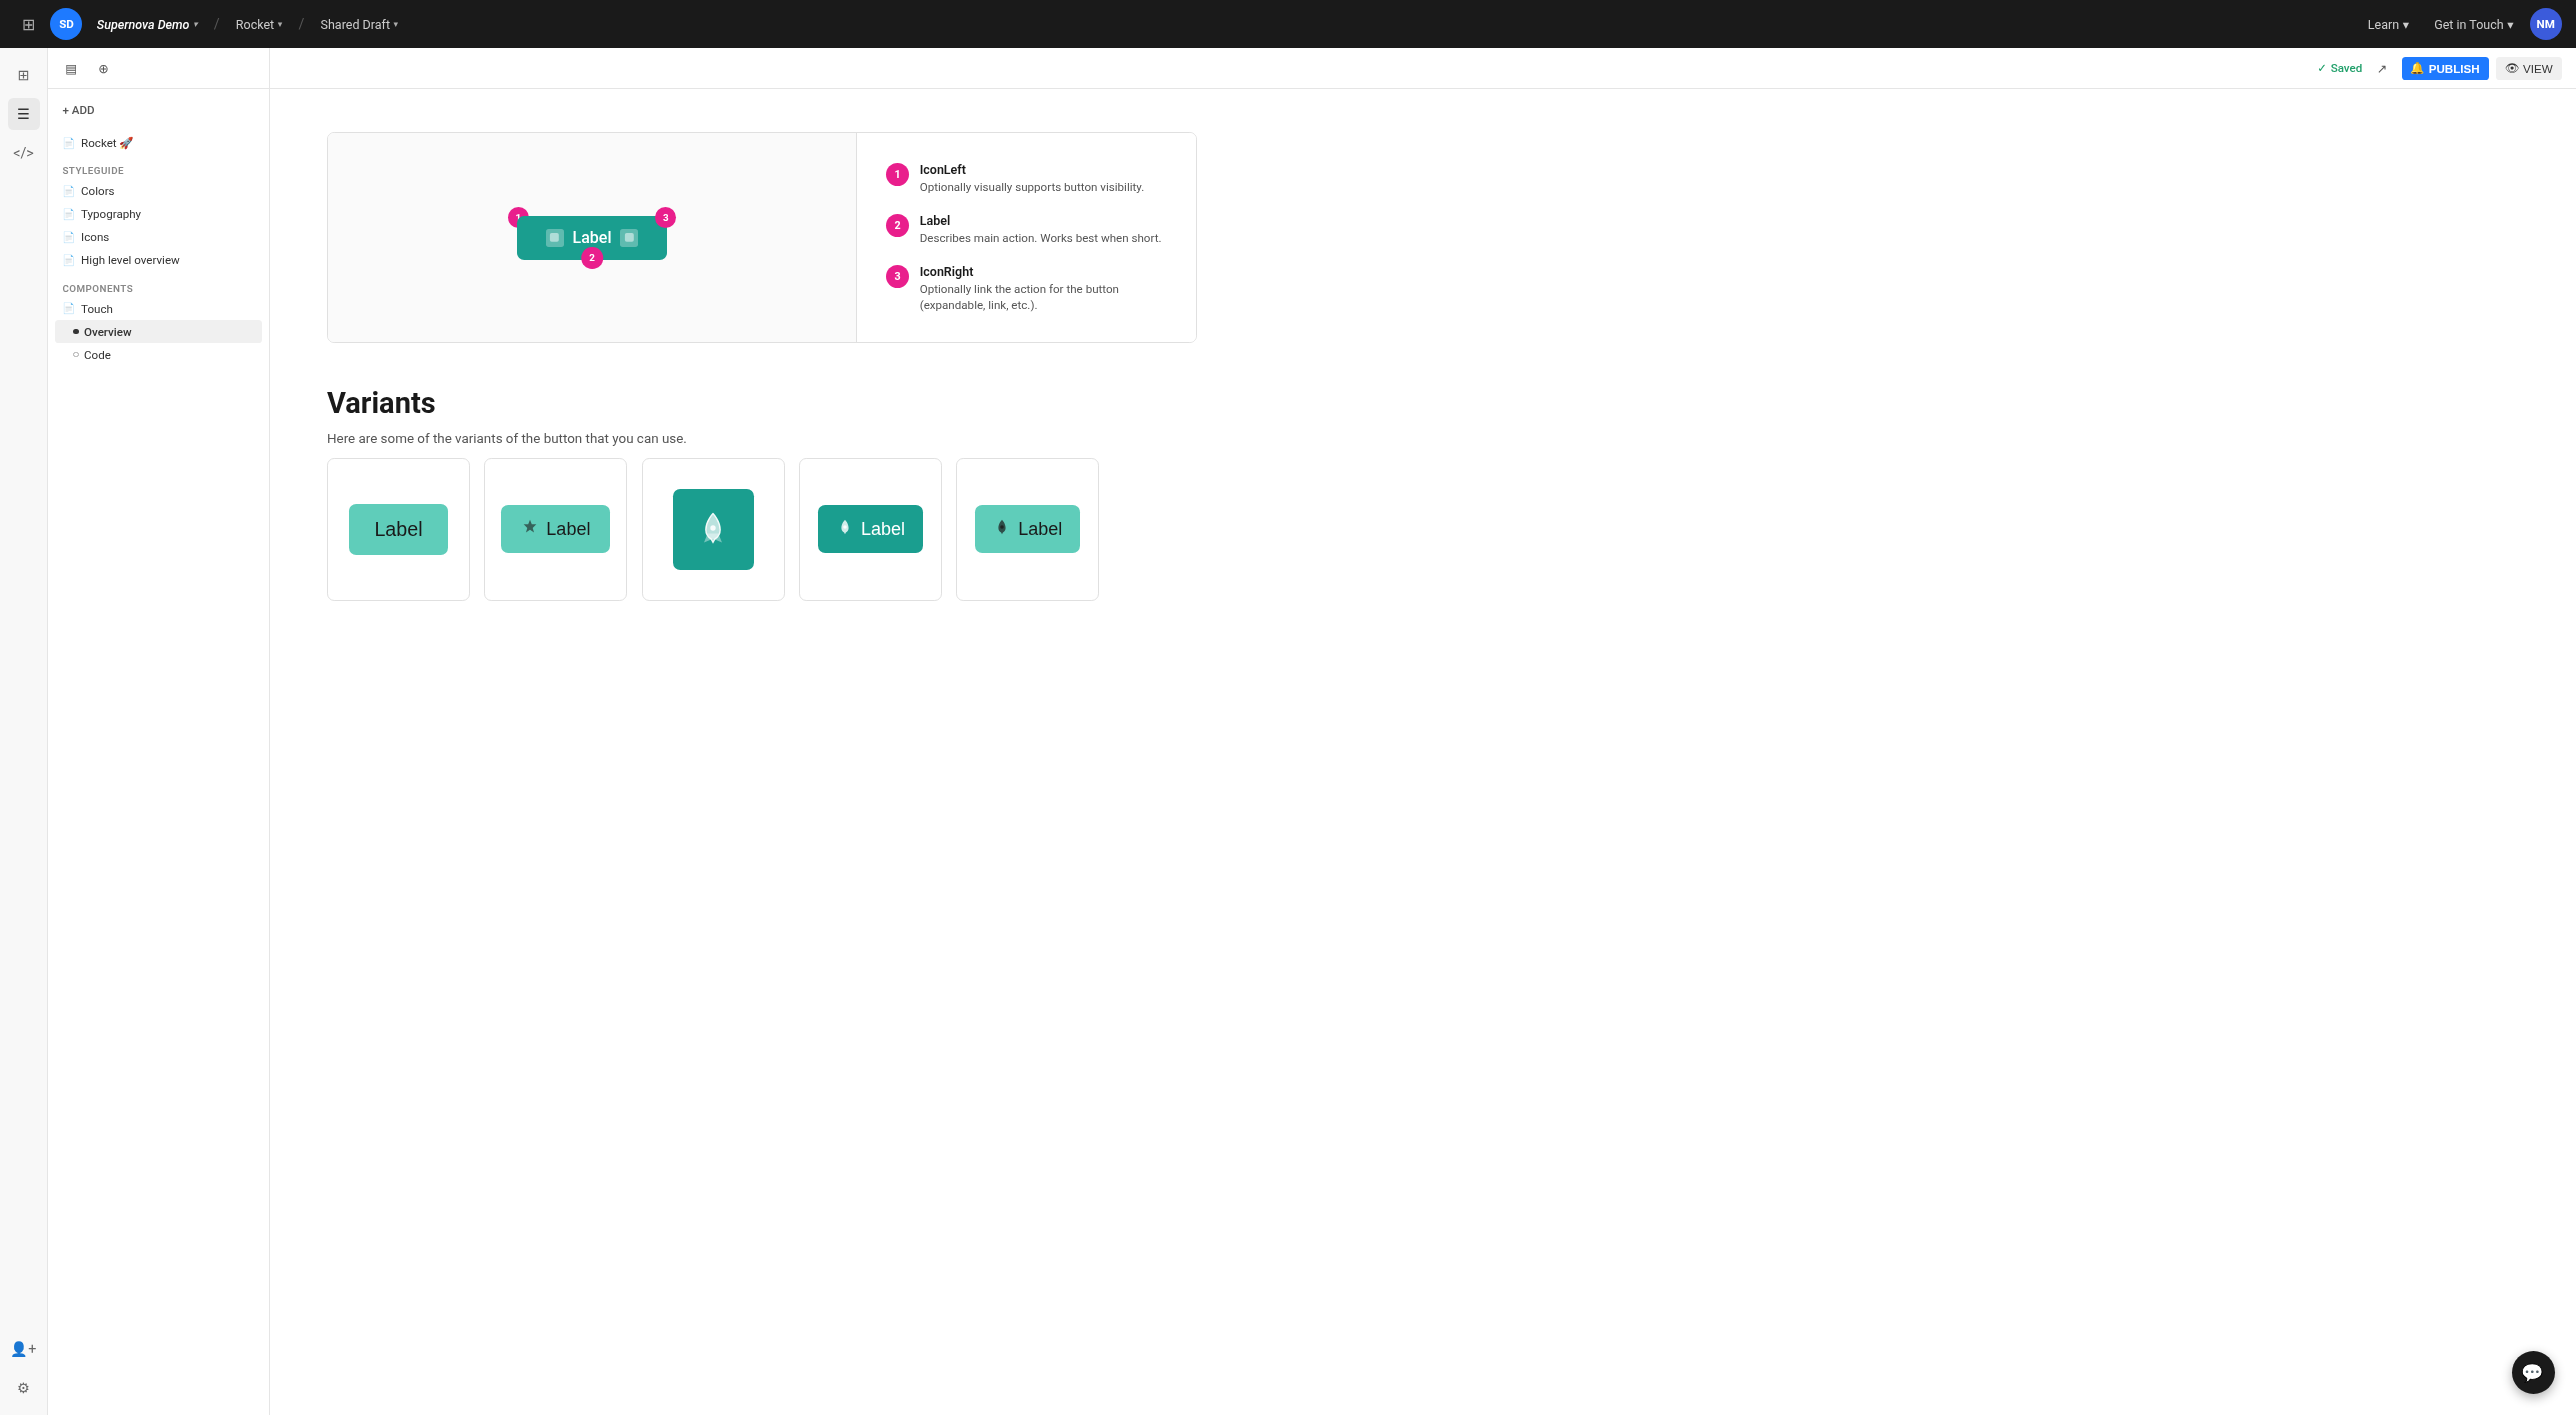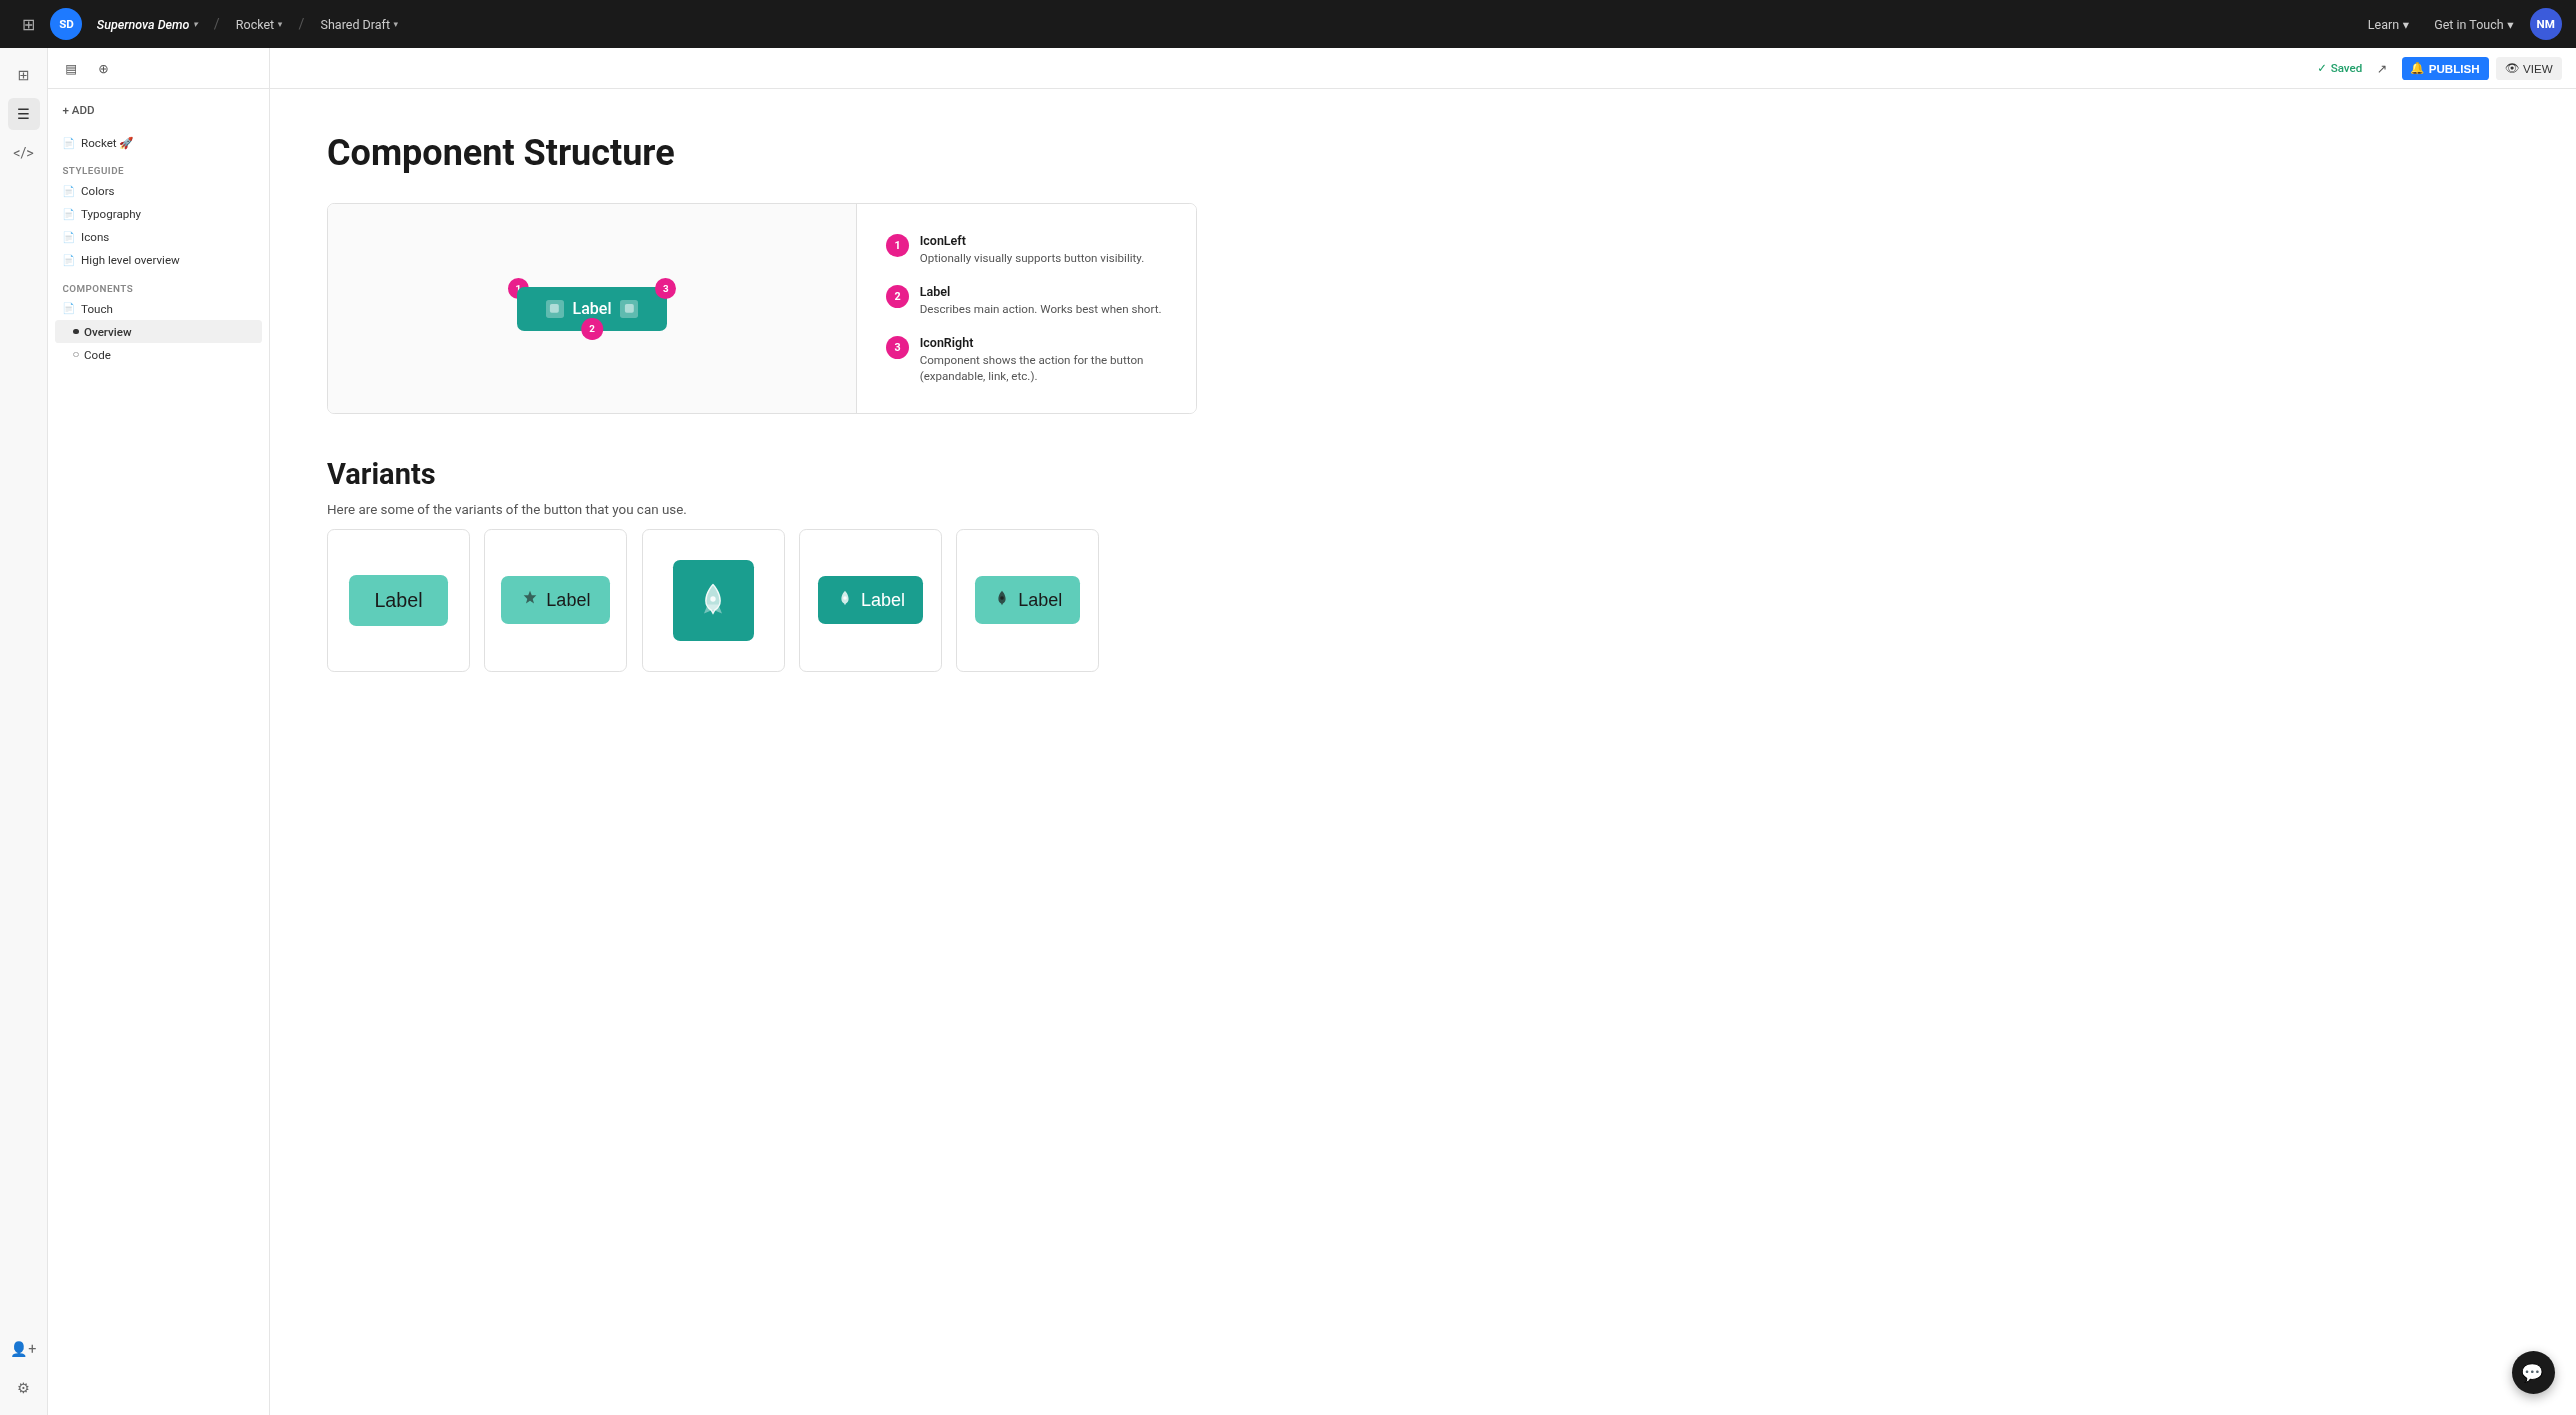--- a/index.html
+++ b/index.html
@@ -483,21 +483,20 @@
         <span>🔔</span>
         <span>PUBLISH</span>
       </button>
       <button class="toolbar-action-btn btn-view">
         <span>👁</span>
         <span>VIEW</span>
       </button>
     </div>
 
     <div class="content-body">
-      <h1 class="page-title">Component Structure</h1>
 
       <div class="structure-diagram">
         <div class="diagram-left">
           <div style="position:relative; display:inline-block;">
             <div class="callout-badge callout-1">
               <span>1</span>
             </div>
             <div class="diagram-button">
               <div class="icon-placeholder">
                 <svg width="10.7" height="10.7" viewBox="0 0 12 12" fill="none">
@@ -537,21 +536,21 @@
               <div class="structure-title">Label</div>
               <div class="structure-desc">Describes main action. Works best when short.</div>
             </div>
           </div>
           <div class="structure-item">
             <div class="structure-badge">
               <span>3</span>
             </div>
             <div class="structure-info">
               <div class="structure-title">IconRight</div>
-              <div class="structure-desc">Component shows the action for the button (expandable, link, etc.).</div>
+              <div class="structure-desc">Optionally link the action for the button (expandable, link, etc.).</div>
             </div>
           </div>
         </div>
       </div>
 
       <h2 class="section-title">Variants</h2>
       <p class="section-desc">Here are some of the variants of the button that you can use.</p>
 
       <div class="variants-row">
         <div class="variant-card">

